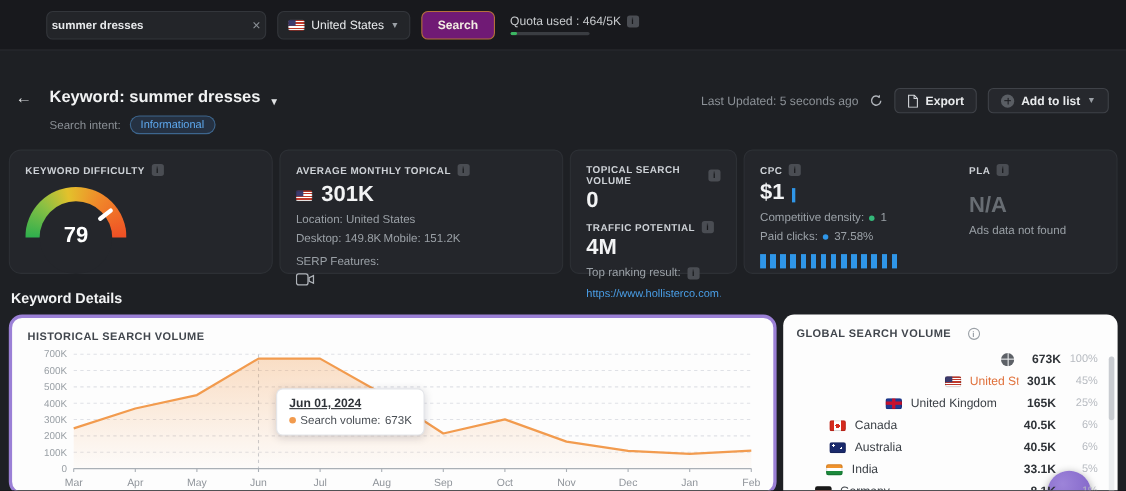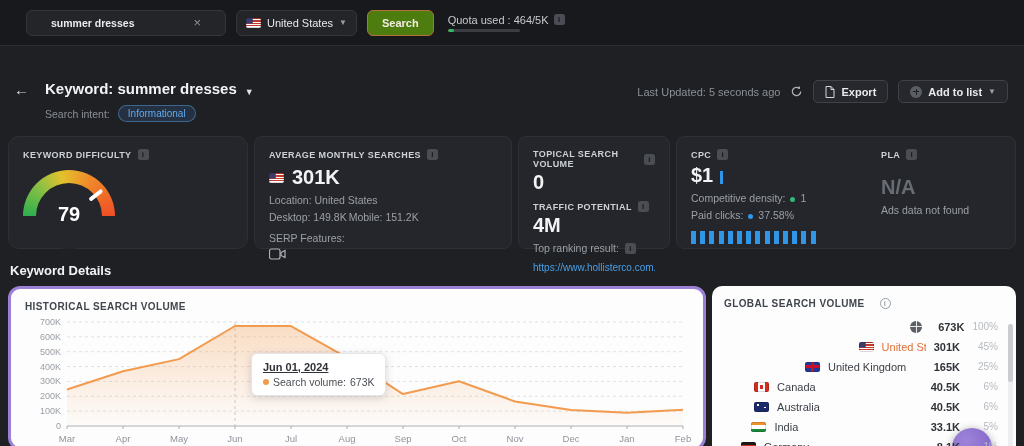--- a/index.html
+++ b/index.html
@@ -3,29 +3,29 @@
 <meta charset="utf-8">
 <style>
   * { margin:0; padding:0; box-sizing:border-box; }
   html,body { background:#141518; }
   body { font-family:"Liberation Sans", sans-serif; }
   .page { position:relative; width:1024px; height:446px; background:#1e2024; overflow:hidden; }
 
   
   .topbar { position:relative; height:46px; background:#18191d; border-bottom:1px solid #2c2e33;
             display:flex; align-items:center; padding:0 16px; }
-  .search-box { position:relative; width:200px; height:26px; margin-left:10px; background:#232529;
-                border:1px solid #33363b; border-radius:6px; display:flex; align-items:center; padding:0 24px; }
+  .search-box { position:relative; width:200px; height:26px; margin-left:26px; background:#232529;
+                border:1px solid #33363b; border-radius:6px; display:flex; align-items:center; padding:0 4px; }
   .search-box .q { flex:1; font-size:10.5px; font-weight:bold; color:#e8eaec; background:none; border:none; outline:none;
                    font-family:"Liberation Sans", sans-serif; }
   .search-box .clear { color:#8b9096; font-size:13px; cursor:pointer; line-height:1; }
   .country { height:26px; margin-left:10px; background:#232529; border:1px solid #33363b; border-radius:6px;
              display:flex; align-items:center; gap:6px; padding:0 9px; color:#e8eaec; font-size:11px; }
   .caret { font-size:8px; color:#9ba0a6; }
-  .btn-search { height:26px; margin-left:10px; padding:0 14px; background:#4d7c0f; border:1px solid #b5713a;
+  .btn-search { height:26px; margin-left:10px; padding:0 14px; background:#701a75; border:1px solid #b5713a;
                 border-radius:6px; color:#f2ece3; font-size:11px; font-weight:bold; }
   .quota { margin-left:14px; }
   .quota-line { display:flex; align-items:center; gap:5px; font-size:11px; color:#c7cacd; }
   .quota-bar { margin-top:3px; width:72px; height:3px; background:#3a3d42; border-radius:2px; overflow:hidden; }
   .quota-fill { height:100%; background:#3bb662; border-radius:2px; }
 
   .info-icon { display:inline-flex; width:11px; height:11px; border-radius:2.5px; background:#4a4d53;
                color:#17181b; font-size:8px; font-weight:bold; align-items:center; justify-content:center; flex:0 0 auto; }
   .info-circle { display:inline-flex; width:11px; height:11px; border-radius:50%; border:1px solid #9aa0a6;
                  color:#9aa0a6; font-size:7.5px; font-weight:bold; align-items:center; justify-content:center; }
@@ -218,21 +218,21 @@
           <div class="gauge-arc"></div>
           <div class="gauge-hole"></div>
           <div class="gauge-needle" id="gauge-needle" style="transform: rotate(52.2deg);"></div>
           <div class="gauge-num">79</div>
         </div>
       </div>
     </div>
 
     <div class="card c-avg">
       <div class="card-title">
-        <span>AVERAGE MONTHLY SEARCHES</span>
+        <span>AVERAGE MONTHLY TOPICAL</span>
         <span class="info-icon">i</span>
       </div>
       <div class="avg-row">
         <span class="flag flag-us"></span>
         <span class="big-val">301K</span>
       </div>
       <div class="muted">Location: United States</div>
       <div class="muted dm-row">
         <span>Desktop: 149.8K</span>
         <span>Mobile: 151.2K</span>

